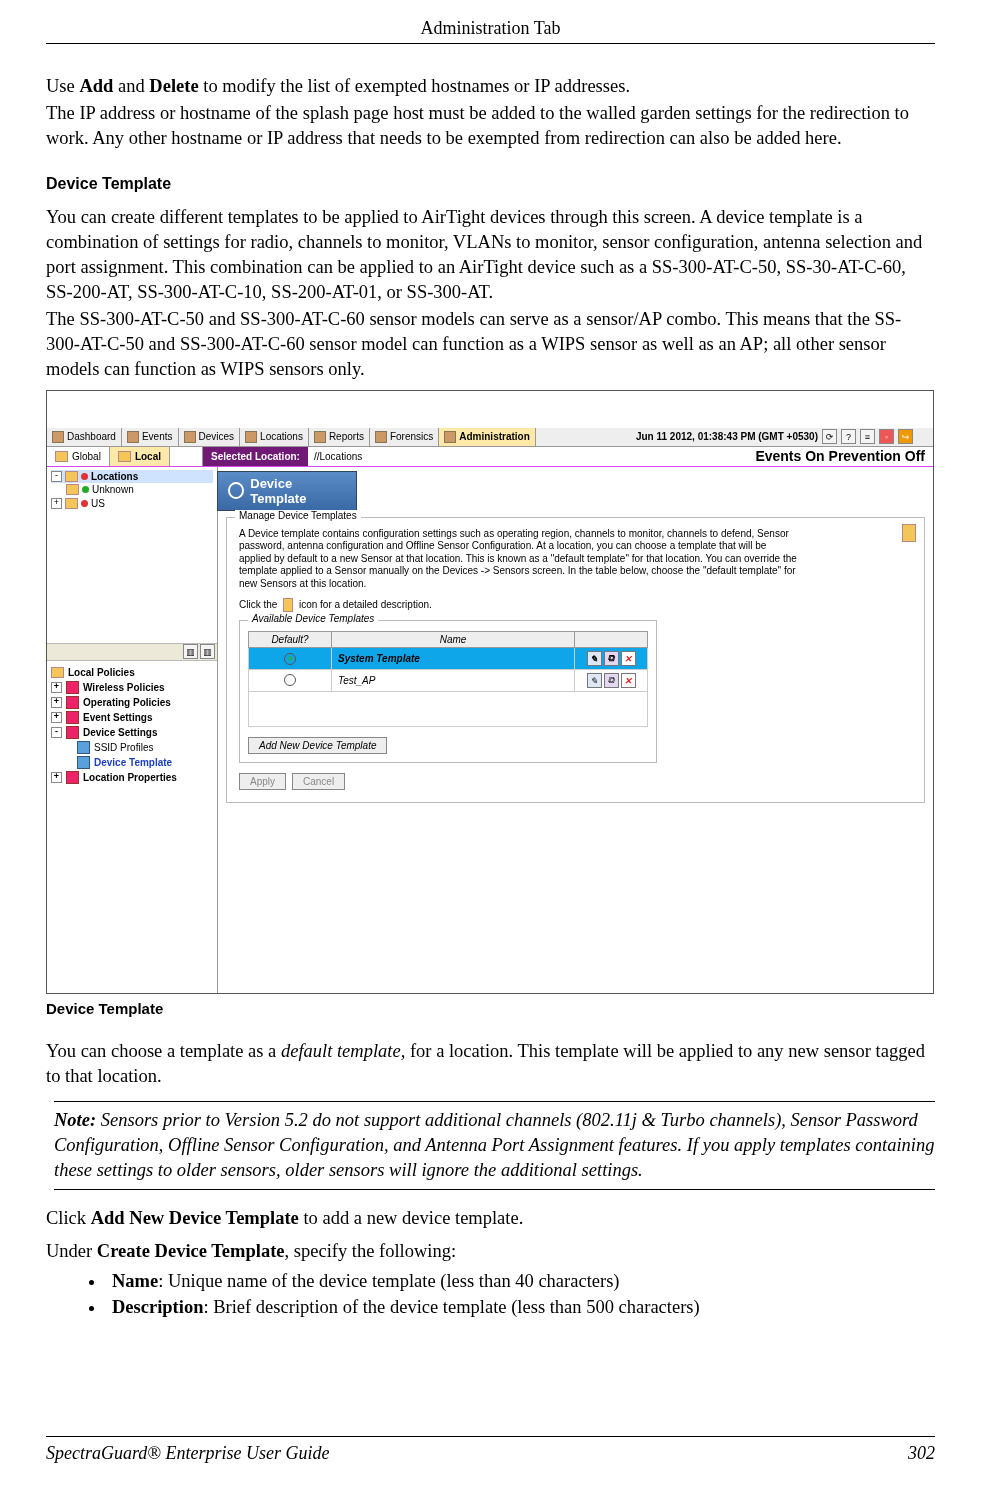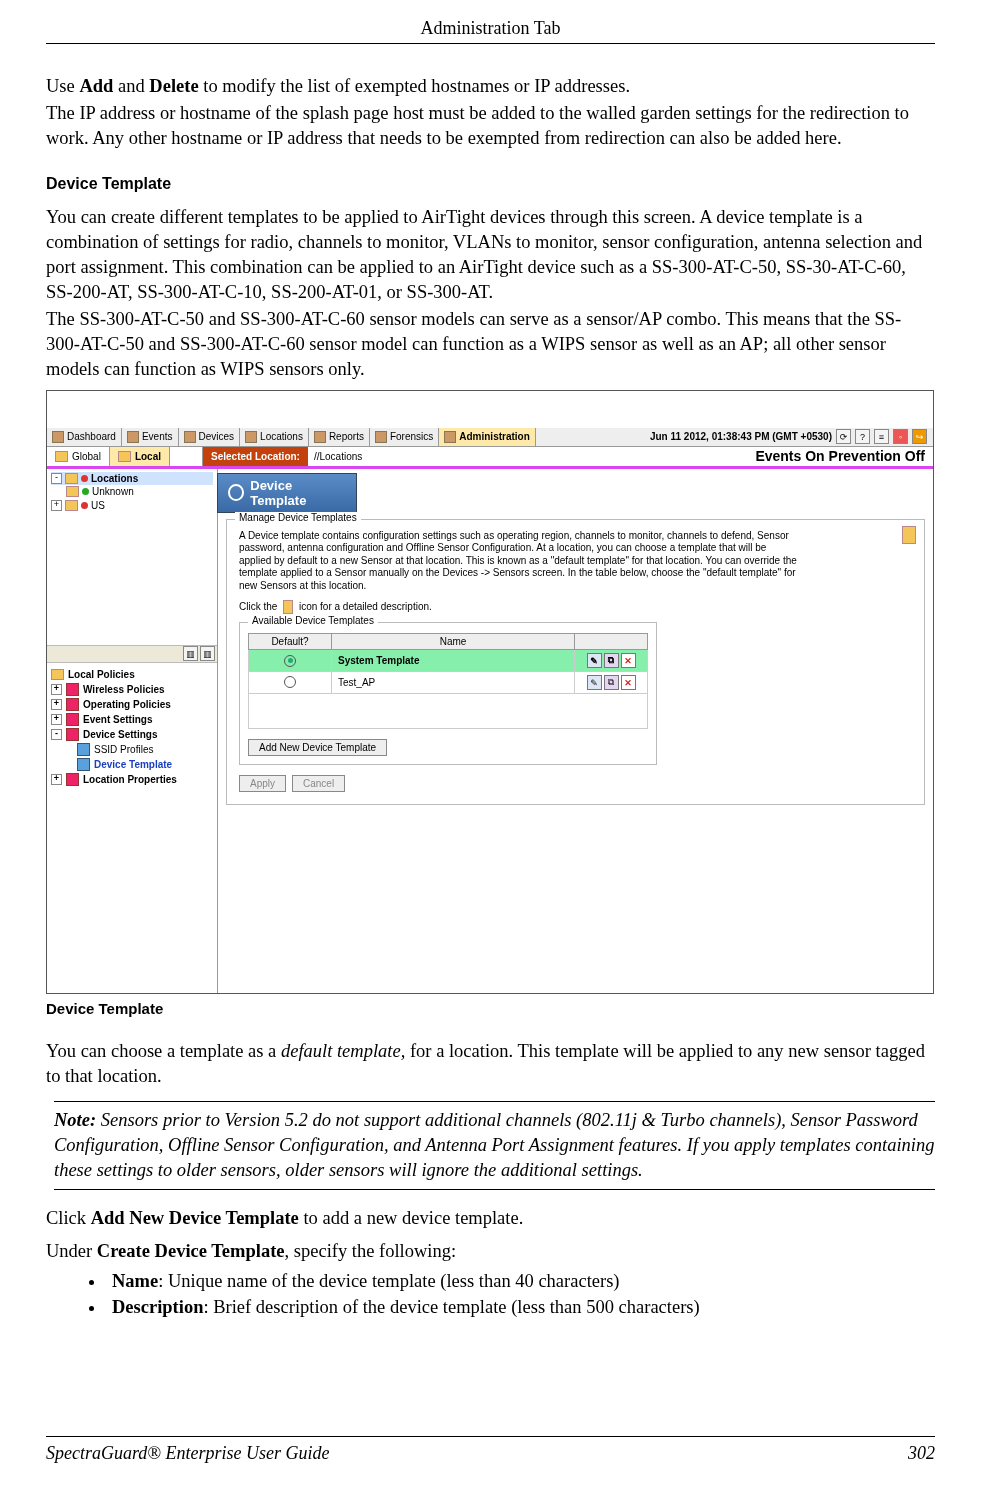--- a/index.html
+++ b/index.html
@@ -106,36 +106,36 @@
     padding: 2px 5px;
     display: flex;
     align-items: center;
     gap: 3px;
     background: #eee;
   }
   .shot .tab.selected {
     background: #ffe9a8;
     font-weight: bold;
   }
-  .shot .tab-spacer { flex: 1; border-right: none; display: flex; align-items: center; justify-content: flex-end; padding-right: 6px; gap: 4px;}
+  .shot .tab-spacer { flex: 1; border-right: none; display: flex; align-items: center; justify-content: flex-end; padding-right: 20px; gap: 4px;}
   .tab-ico { width: 10px; height: 10px; background: #c96; border: 1px solid #875; }
   .status-time { font-weight: bold; font-size: 10px; }
   .mini-btn { width: 13px; height: 13px; border: 1px solid #888; background: #f4f4f4; display:inline-flex; align-items:center; justify-content:center; font-size:9px; }
 
   .shot .subbar {
     height: 19px;
     display: flex;
     align-items: stretch;
-    border-bottom: 3px solid #d946ef;
+    border-bottom: 1px solid #d946ef;
   }
   .shot .gl-tab { padding: 2px 8px; border-right: 1px solid #999; display:flex; align-items:center; gap:4px;}
   .shot .gl-tab.selected { background: #ffe9a8; font-weight: bold; }
   .shot .loc-bar { flex: 1; display: flex; align-items: center; }
   .shot .loc-lbl {
-    background: #c2410c;
+    background: #701a75;
     color: #fff;
     padding: 2px 8px;
     font-weight: bold;
     height: 100%;
     display: flex;
     align-items: center;
     box-sizing: border-box;
   }
   .shot .loc-path { padding: 2px 6px; font-weight: normal; }
   .shot .ev-off { margin-left: auto; padding: 0 8px; font-weight: bold; font-size: 14px; }
@@ -235,20 +235,21 @@
   }
   .shot .desc { font-size: 10px; line-height: 1.25; max-width: 560px; }
   .shot .desc2 { margin-top: 8px; }
 
   .shot .subpanel {
     margin-top: 8px;
     border: 1px solid #bbb;
     position: relative;
     padding: 10px 8px 8px 8px;
     width: 400px;
+    font-style: italic;
   }
   .shot .subpanel .legend { top: -8px; }
 
   .shot table.templates {
     border-collapse: collapse;
     width: 100%;
     font-size: 10px;
   }
   .shot table.templates th {
     background: #eee;
@@ -256,21 +257,21 @@
     padding: 2px 6px;
     font-weight: normal;
   }
   .shot table.templates td {
     border: 1px solid #ccc;
     padding: 3px 6px;
     vertical-align: middle;
   }
   .radio { width: 10px; height: 10px; border: 1px solid #555; border-radius: 50%; display: inline-flex; align-items:center; justify-content:center; margin: 0 auto;}
   .radio.checked::after { content: ""; width: 5px; height: 5px; border-radius: 50%; background: #2a7; }
-  .row-highlight { background: #86efac; font-weight: bold; }
+  .row-highlight { background: #0ea5e9; font-weight: bold; }
   .actions { display: flex; gap: 2px; justify-content: center; }
   .act { width: 13px; height: 13px; border: 1px solid #777; display:inline-flex; align-items:center; justify-content:center; font-size:9px; }
   .act.edit { background: #dde7f5; }
   .act.copy { background: #e5d6f2; }
   .act.del  { background: #fff; color: #d22; font-weight: bold; }
 
   .shot .btnrow { display:flex; gap:6px; margin-top: 10px; }
   .shot .btn {
     border: 1px solid #888;
     background: #eee;

